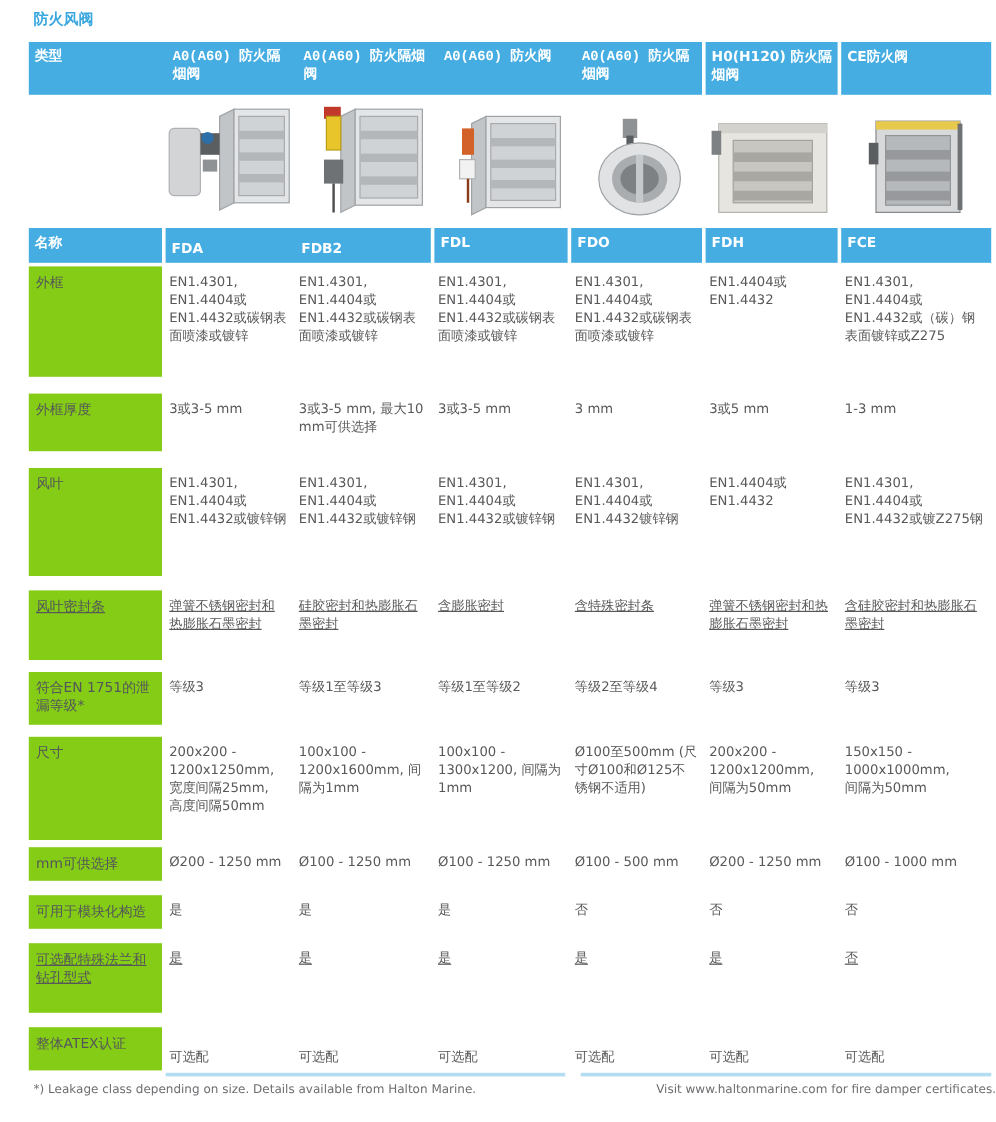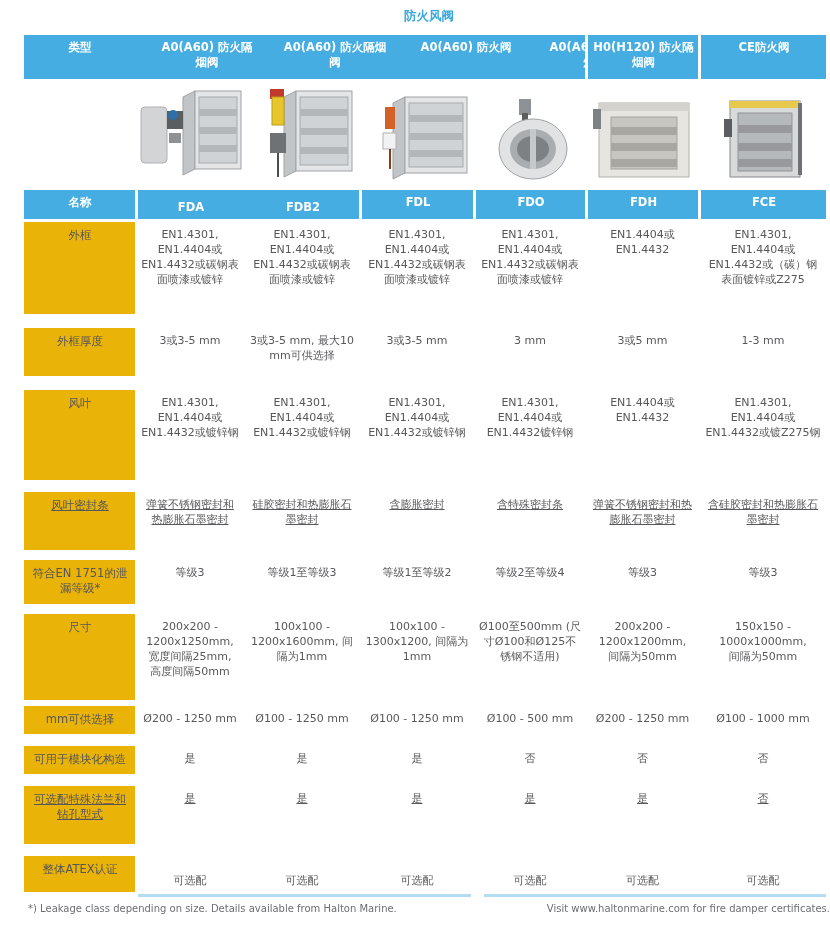--- a/index.html
+++ b/index.html
@@ -2,49 +2,49 @@
 <html><head>
 <meta charset="utf-8">
 <style>
   * { margin:0; padding:0; box-sizing:border-box; }
   html,body { background:#ffffff; }
   body {
     width:830px; height:935px;
     font-family:"DejaVu Sans","Liberation Sans",sans-serif;
     color:#58585b; overflow:hidden;
   }
-  .container { width:806px; margin-left:24px; padding-top:8px;text-align:center; }
+  .container { width:806px; margin-left:24px; padding-top:8px; }
   .page-title { font-size:12.5px; font-weight:bold; color:#3aa7de; padding-left:4px; margin-bottom:10px; }
 
   .grid7 {
     display:grid;
     grid-template-columns:111px 105px 113px 111px 109px 110px 125px;
     column-gap:3px;
   }
 
   
   .typerow { margin-bottom:0; }
   .typeblock { background:#45ade2; color:#fff; font-weight:bold; font-size:11.5px; line-height:15px; }
-  .type-main { grid-column:1 / 6; display:grid; grid-template-columns:111px 105px 113px 111px 109px; column-gap:19px; }
+  .type-main { grid-column:1 / 6; display:grid; grid-template-columns:111px 105px 113px 111px 109px; column-gap:4px;font-family:Liberation Mono, monospace; }
   .tcell { padding:5px 4px 5px 5px; min-height:44px; }
   .typeblock.single { padding:5px 4px 5px 5px; min-height:44px; }
 
   
   .imagesrow { align-items:end; min-height:106px; margin-bottom:5px; }
   .imgcell { display:flex; justify-content:center; align-items:flex-end; }
 
   
   .namerow { margin-bottom:3px; }
   .nameblock { background:#45ade2; color:#fff; font-weight:bold; font-size:11.5px; padding:5px 4px 5px 5px; min-height:25px; }
   .name-merged { grid-column:2 / 4; display:grid; grid-template-columns:105px 113px; column-gap:3px; padding:0; }
   .name-merged span { padding:10px 4px 5px 5px; }
 
   
   .datarow { font-size:11px; line-height:15px; }
-  .rowlabel { background:#eab308; color:#55565a; font-size:11.5px; line-height:15px; padding:6px 5px 5px 6px; }
+  .rowlabel { background:#84cc16; color:#55565a; font-size:11.5px; line-height:15px; padding:6px 5px 5px 6px; }
   .cell { padding:5px 4px 0 3px; white-space:pre-line; }
   .row-atex .cell { padding-top:17px; }
 
   .mb14 { margin-bottom:14px; } .mb12 { margin-bottom:12px; }
   .mb10 { margin-bottom:10px; } .mb6 { margin-bottom:6px; }
   .mh92 { min-height:92px; } .mh48 { min-height:48px; } .mh90 { min-height:90px; }
   .mh58 { min-height:58px;text-decoration:underline; } .mh44 { min-height:44px; } .mh86 { min-height:86px; }
   .mh28 { min-height:28px; } .mh36 { min-height:36px; }
 
   

